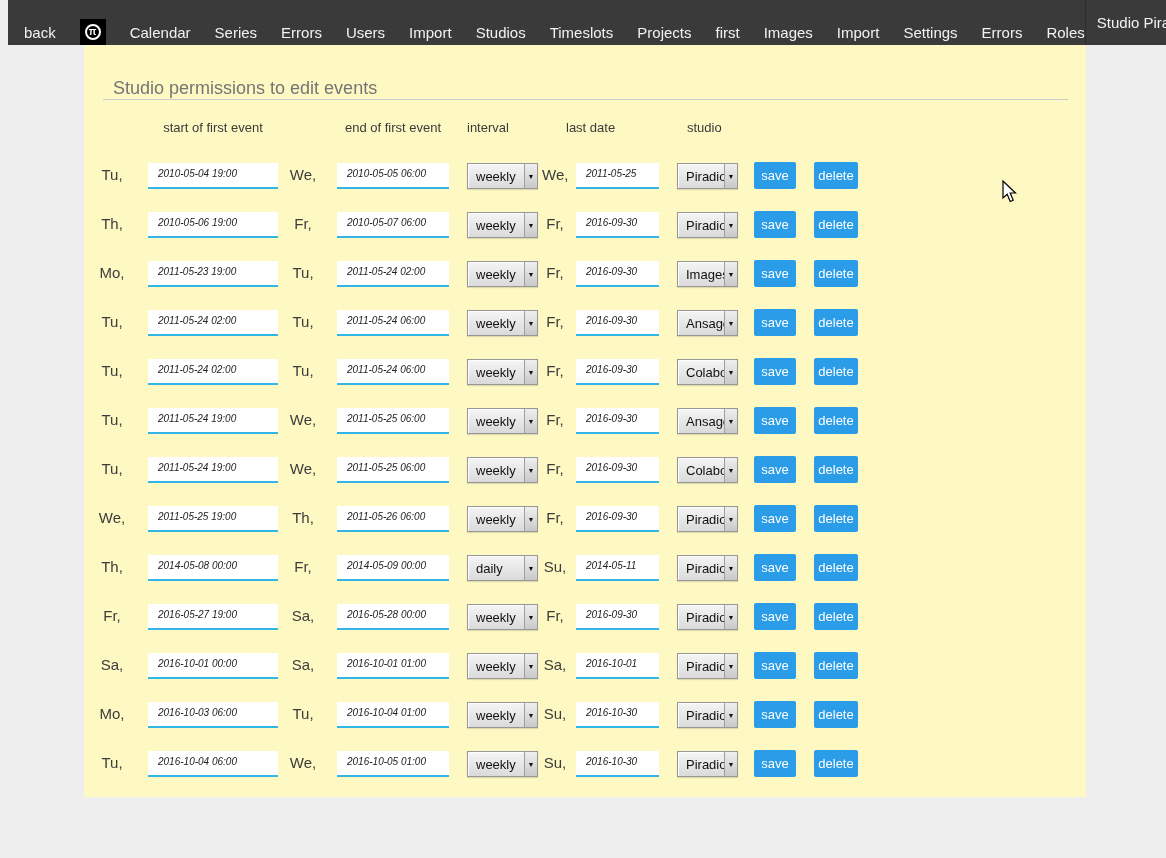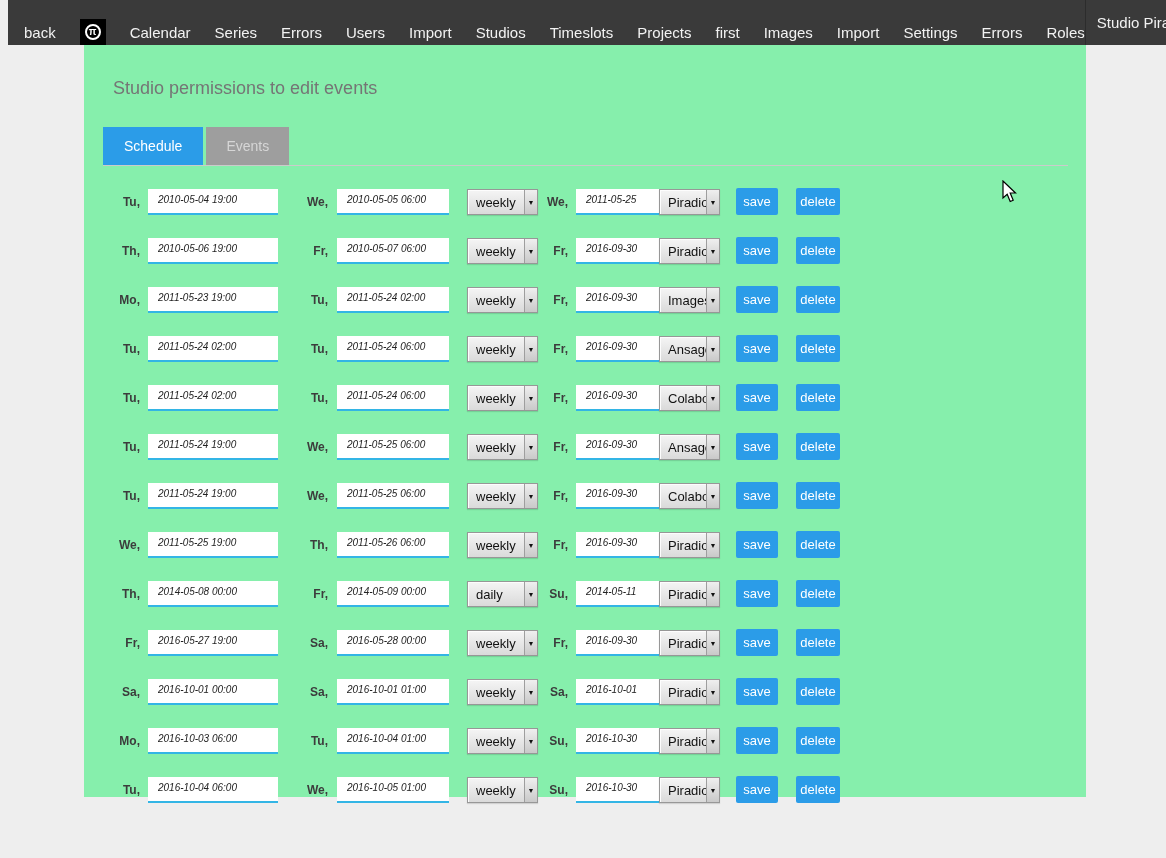--- a/index.html
+++ b/index.html
@@ -23,21 +23,21 @@
                  display:flex; align-items:center; justify-content:center;
                  font-size:10px; font-weight:bold; color:#fff; line-height:1; }
   .nav-right { margin-left:auto; display:flex; align-items:center; height:100%; white-space:nowrap; }
   .nav-divider { width:1px; height:100%; background:#2c2c2c; }
   .nav-select { display:flex; align-items:center; height:100%; }
   .nav-select-label { padding:0 7px 0 11px; font-size:15px; }
 
   
   .main {
     position:absolute; left:84px; top:45px; width:1002px; height:752px;
-    background:#86efac;
+    background:#fef9c3;
   }
   .page-title { margin:33px 0 0 29px; font-size:18px; color:#757575; }
 
   .tabs { display:flex; margin:28px 0 0 19px; }
   .tab { height:38px; display:flex; align-items:center; font-size:14px; cursor:pointer; }
   .tab.active { background:var(--accent,#2b9ce8); color:#fff; padding:0 21px; }
   .tab.inactive { background:var(--tab-inactive,#9e9e9e); color:#d6d6d6; padding:0 20px; margin-left:3px; }
   .tab-line { height:1px; background:#cbcbcb; margin-left:19px; width:965px; }
 
   
@@ -47,21 +47,21 @@
   .h-c2 { width:59px; }
   .h-end { width:112px; text-align:center; }
   .h-c3 { width:18px; }
   .h-interval { width:71px; }
   .h-c4 { width:10px; }
   .h-last { width:121px; padding-left:18px; }
   .h-c5 { width:10px; }
   .h-studio { width:71px; margin-left:8px; }
 
   .row { display:flex; align-items:flex-end; height:49px; }
-  .day { font-size:12px; color:#3c3c3c; padding-bottom:6px; text-align:right; white-space:nowrap;font-weight:bold; }
+  .day { font-size:15px; color:#3c3c3c; padding-bottom:6px; text-align:center; white-space:nowrap; }
   .day.d1 { width:56px; }
   .day.d2 { width:50px; }
   .day.d3 { width:26px; margin-left:4px; }
 
   .inp {
     border:none; outline:none; background:#fff;
     border-bottom:2px solid var(--underline,#33b5e5);
     height:26px; font-size:10px; color:#222;
     font-family:"Liberation Sans", sans-serif;
     padding:0 0 3px 10px;
@@ -72,21 +72,21 @@
   .inp.date { width:83px; margin-left:8px; }
 
   .sel {
     height:26px; display:flex; align-items:center;
     border:1px solid #979797; border-radius:0;
     background:linear-gradient(#f5f5f5,#dadada);
     box-shadow:inset 1px 1px 0 #fdfdfd, 0 1px 1px rgba(0,0,0,0.12);
     cursor:pointer;
   }
   .sel.interval { width:71px; margin-left:18px; }
-  .sel.studio { width:61px; }
+  .sel.studio { width:61px; margin-left:18px; }
   .sel-text { flex:1; font-size:13px; color:#111; padding-left:8px; white-space:nowrap; overflow:hidden; }
   .sel-arrow {
     width:13px; align-self:stretch; flex:0 0 auto;
     border-left:1px solid #9e9e9e;
     background:linear-gradient(#efefef,#c9c9c9);
     display:flex; align-items:center; justify-content:center;
     font-size:7px; color:#111;
   }
 
   .btn {
@@ -133,26 +133,34 @@
       <span class="nav-select-label">Studio Piradio</span>
 
     </div>
 
   </div>
 </div>
 
 <div class="main">
   <div class="page-title">Studio permissions to edit events</div>
 
-  <div class="tabs">
-    <div class="tab active">Schedule</div>
-    <div class="tab inactive">Events</div>
-  </div>
   <div class="tab-line"></div>
 
+  <div class="hrow">
+    <div class="h-c1"></div>
+    <div class="h-start">start of first event</div>
+    <div class="h-c2"></div>
+    <div class="h-end">end of first event</div>
+    <div class="h-c3"></div>
+    <div class="h-interval">interval</div>
+    <div class="h-c4"></div>
+    <div class="h-last">last date</div>
+    <div class="h-c5"></div>
+    <div class="h-studio">studio</div>
+  </div>
 
   <div>
   <div class="row">
     <span class="day d1">Tu,</span>
     <input class="inp datetime" type="text" value="2010-05-04 19:00" style="">
     <span class="day d2">We,</span>
     <input class="inp i2" type="text" value="2010-05-05 06:00" style="">
     <div class="sel interval">
       <span class="sel-text">weekly</span>
       <span class="sel-arrow">▼</span>

